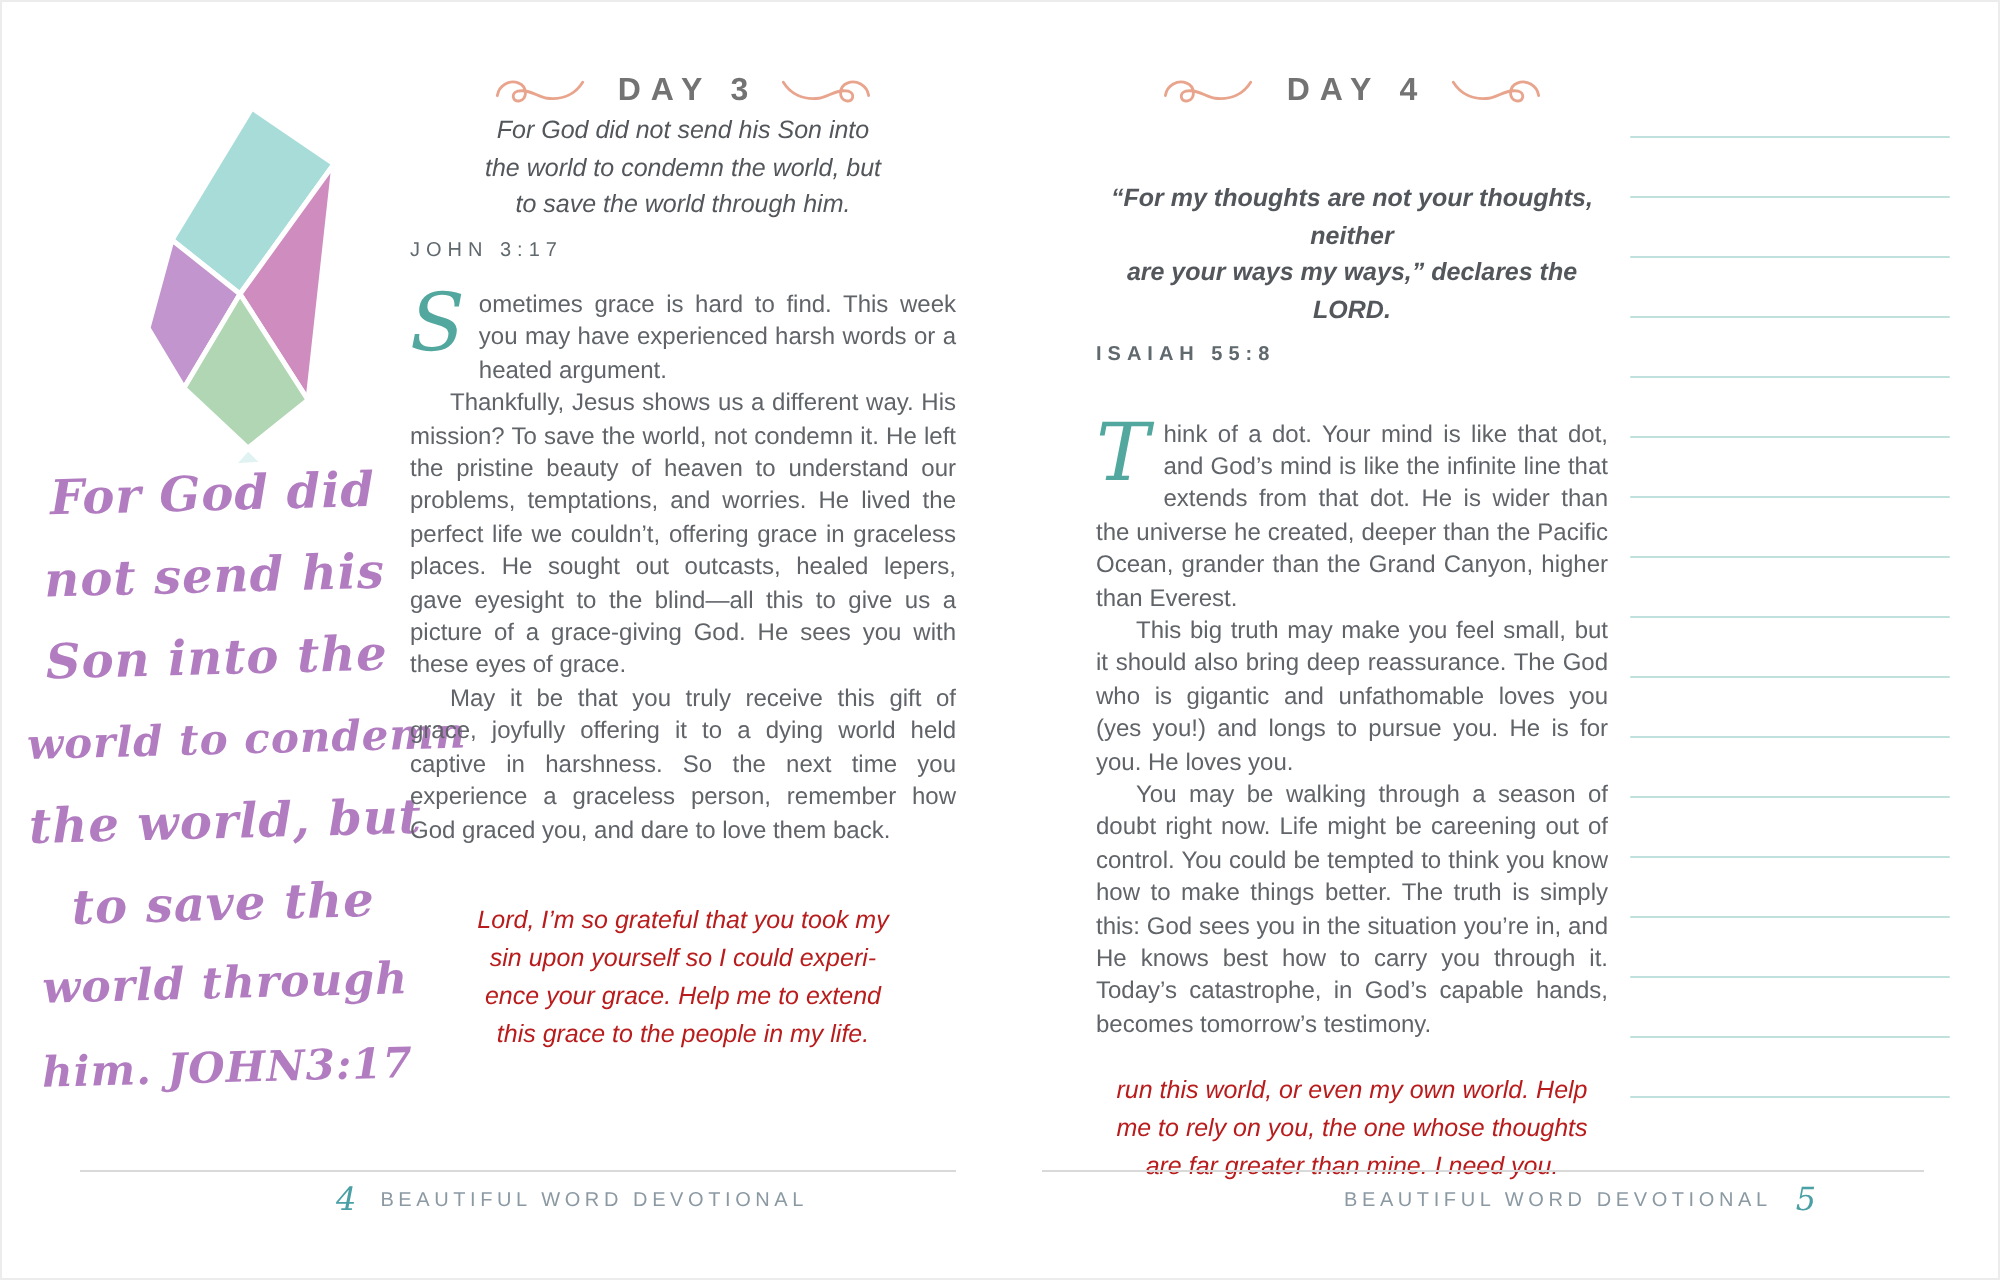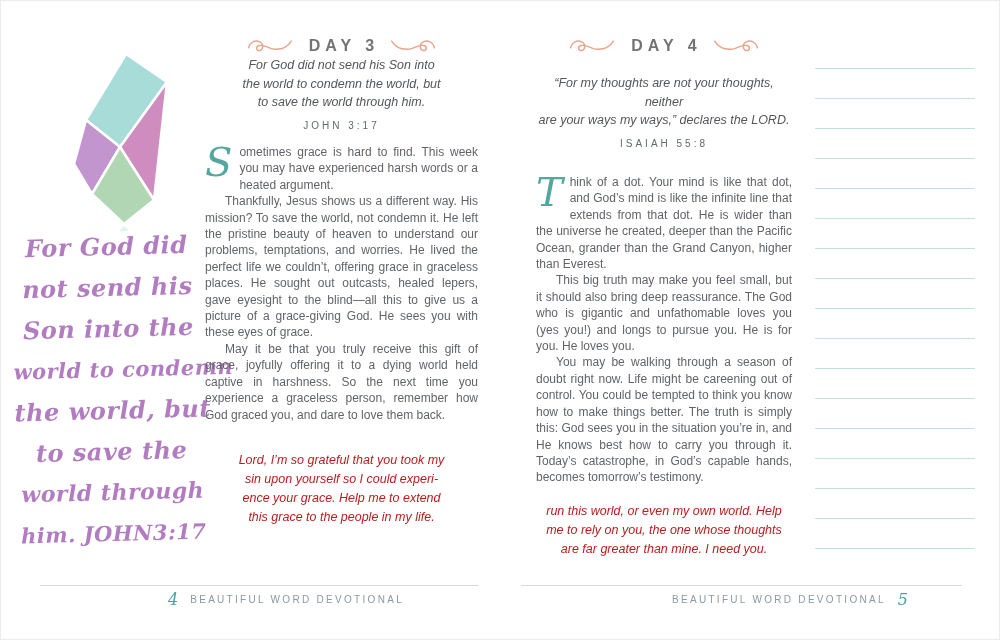--- a/index.html
+++ b/index.html
@@ -5,36 +5,36 @@
   html,body { margin:0; padding:0; background:#ffffff; }
   .spread {
     position:relative; width:1000px; height:640px; background:#ffffff;
     font-family:"Liberation Sans", sans-serif; overflow:hidden;
     box-shadow: inset 0 0 0 1px #ececec;
   }
 
   
   .day-col { position:absolute; top:36px; }
   .day-col.left  { left:205px; width:273px; }
-  .day-col.right { left:536px; width:256px; }
+  .day-col.right { left:548px; width:256px; }
 
   .day-header { display:flex; align-items:center; justify-content:center; gap:9px; height:20px; }
   .day-label {
     font-size:16px; font-weight:bold; letter-spacing:5px; color:#737373;
     font-family:"Liberation Sans", sans-serif; white-space:nowrap; padding-left:5px;
   }
   .flourish { width:50px; height:16px; flex:0 0 auto; }
   .flourish.mirror { transform:scaleX(-1); }
 
   .verse { font-style:italic; font-size:12.5px; line-height:18.5px;
     color:#53575b; text-align:center; }
-  .day-col.right .verse { margin-top:18px; }
+  .day-col.right .verse { margin-top:34px;font-weight:bold; }
   .verse-line { display:block; }
   .verse-ref { margin-top:5px; font-size:10px; letter-spacing:3px; color:#60696e;
-    text-align:center; font-style:normal; }
+    text-align:left; font-style:normal; }
 
   .body-text { margin-top:9px; font-size:12px; line-height:16.4px; color:#606469;
     text-align:justify; }
   .day-col.right .body-text { margin-top:21px; }
   .body-text p { margin:0; }
   .body-text p.indent { text-indent:20px; }
   .drop-cap {
     float:left; font-family:"DejaVu Serif", serif; font-style:italic;
     font-size:40px; line-height:30px; color:#52a89e; margin:3px 7px 0 0;
   }

